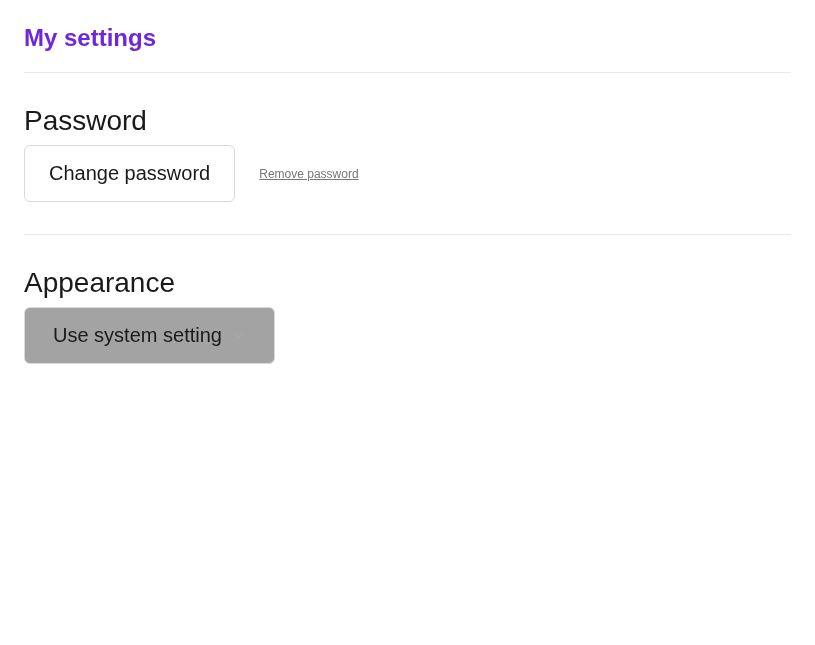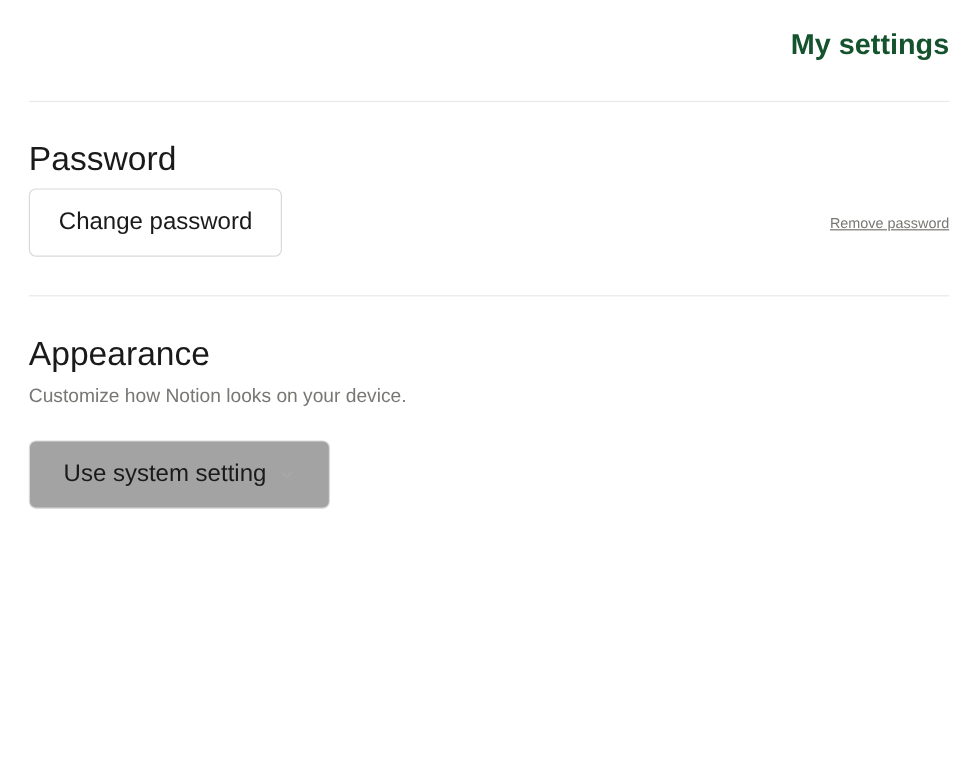--- a/index.html
+++ b/index.html
@@ -11,23 +11,22 @@
       font-family: -apple-system, BlinkMacSystemFont, "Segoe UI", Helvetica, Arial, sans-serif;
       background: #ffffff;
       width: 815px;
       height: 645px;
       padding: 24px;
       color: #37352f;
     }
     .page-title {
       font-size: 24px;
       font-weight: 600;
-      color: #14532d;
-      margin-bottom: 32px;
-      text-align: right;
+      color: #6d28d9;
+      margin-bottom: 20px;
     }
     .divider {
       border: none;
       border-top: 1px solid #e9e9e7;
       margin: 0;
     }
     .section {
       padding-top: 32px;
       padding-bottom: 32px;
     }
@@ -41,21 +40,20 @@
       font-size: 16px;
       color: #787774;
       line-height: 1.5;
       max-width: 560px;
       margin-bottom: 24px;
     }
     .button-row {
       display: flex;
       align-items: center;
       gap: 24px;
-      justify-content: space-between;
     }
     .btn {
       display: inline-flex;
       align-items: center;
       padding: 16px 24px;
       border: 1px solid #d9d9d6;
       border-radius: 6px;
       background: #ffffff;
       font-size: 20px;
       color: #1a1a1a;
@@ -105,20 +103,19 @@
   <div class="button-row">
     <button class="btn">Change password</button>
     <button class="link-button">Remove password</button>
   </div>
 </div>
 
 <hr class="divider">
 
 <div class="section">
   <h2 class="section-title">Appearance</h2>
-  <p class="section-description">Customize how Notion looks on your device.</p>
   <button class="dropdown-btn">
     <span>Use system setting</span>
     <svg class="chevron-icon" viewBox="0 0 24 24" fill="none" stroke="currentColor" stroke-width="3" stroke-linecap="round" stroke-linejoin="round">
       <polyline points="6 9 12 15 18 9"></polyline>
     </svg>
   </button>
 </div>
 
 </body></html>

